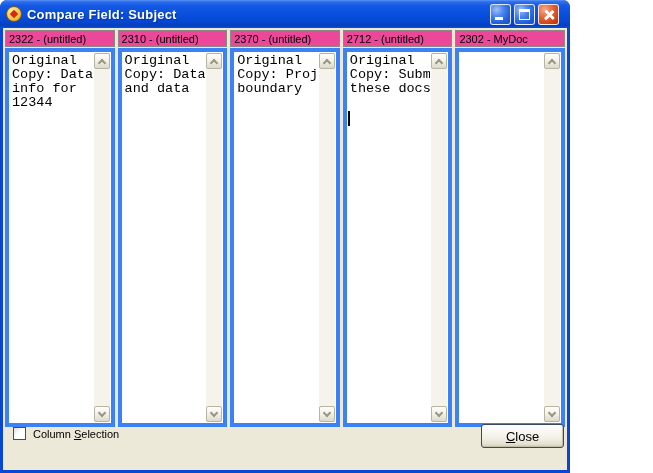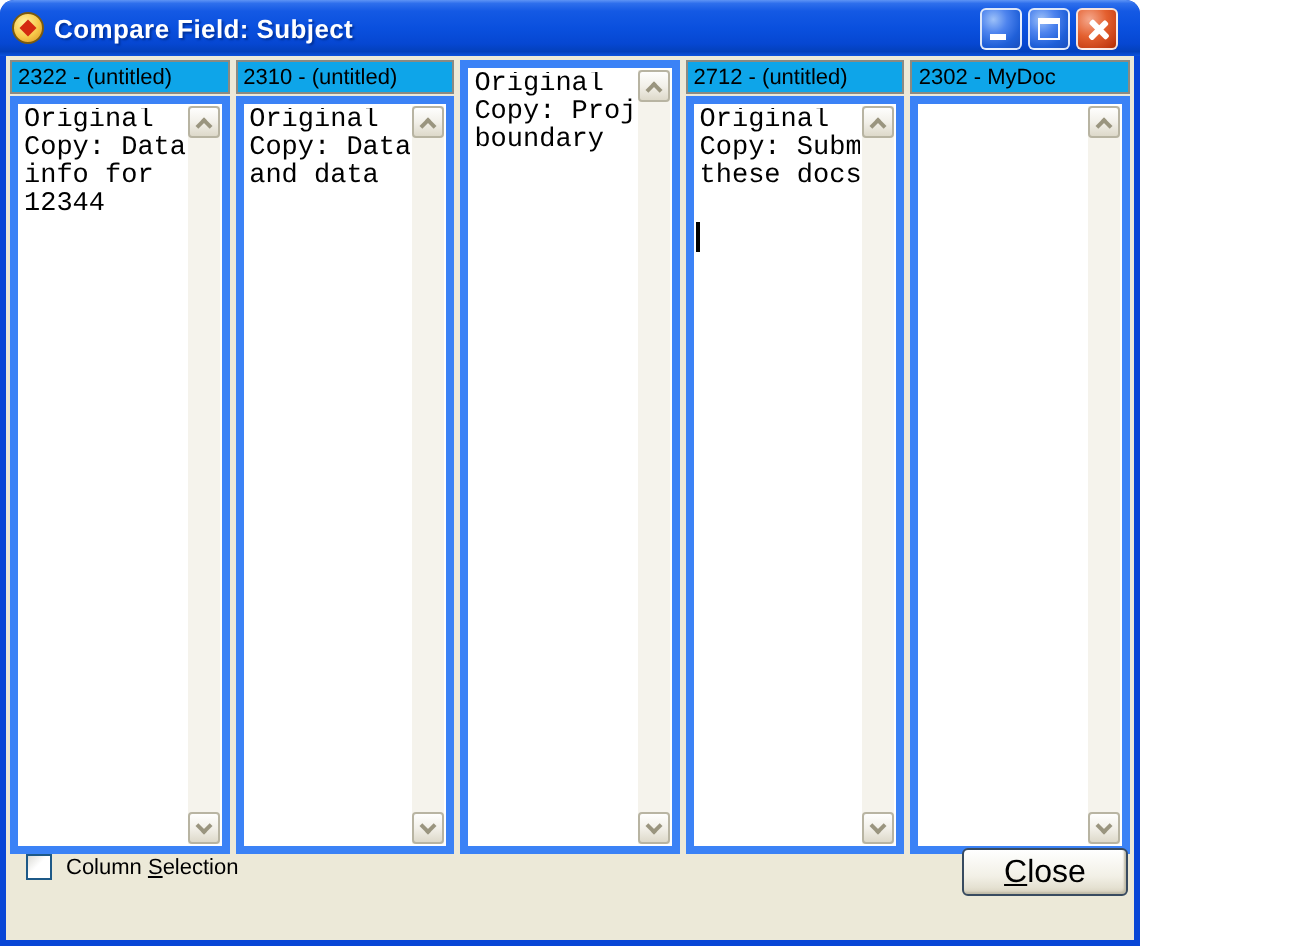--- a/index.html
+++ b/index.html
@@ -73,21 +73,21 @@
   .columns {
     display:flex; gap:3px;
     padding:2px 2px 0 2px;
     height:397px;
   }
   .column { flex:1; display:flex; flex-direction:column; min-width:0; }
   .col-header {
     height:17px; line-height:16px;
     box-sizing:border-box;
     border:1px solid #8A8A83;
-    background:#0ea5e9;
+    background:#ec4899;
     font-size:11px; color:#000;
     padding-left:3px;
     margin-bottom:1px;
     white-space:nowrap; overflow:hidden;
   }
   .text-box {
     flex:1;
     border:4px solid #3b82f6;
     background:#fff;
     position:relative;
@@ -130,21 +130,21 @@
   }
   .mnemonic { text-decoration:underline; }
   .close-btn {
     position:absolute; right:3px; bottom:6px;
     width:83px; height:24px;
     box-sizing:border-box;
     border:1px solid #384B60; border-radius:3px;
     background:linear-gradient(180deg,#FFFFFF 0%,#F2F0E6 60%,#E5E1D2 85%,#D8D2BE 100%);
     box-shadow:inset -1px -1px 1px #C0BCA8;
     font-family:"Liberation Sans", sans-serif;
-    font-size:16px; color:#000;
+    font-size:13px; color:#000;
     text-align:center; line-height:21px;
     padding:0;
   }
 </style>
 </head>
 <body>
 
 <div class="window">
 
   <div class="titlebar">
@@ -196,20 +196,21 @@
                 <div class="chev chev-up"></div>
               </div>
             <div class="scroll-btn scroll-down">
                 <div class="chev chev-down"></div>
               </div>
           </div>
         </div>
       </div>
 
       <div class="column">
+        <div class="col-header">2370 - (untitled)</div>
         <div class="text-box">
           <div class="text-content">Original
 Copy: Project
 boundary</div>
           <div class="scrollbar">
             <div class="scroll-btn scroll-up">
                 <div class="chev chev-up"></div>
               </div>
             <div class="scroll-btn scroll-down">
                 <div class="chev chev-down"></div>

